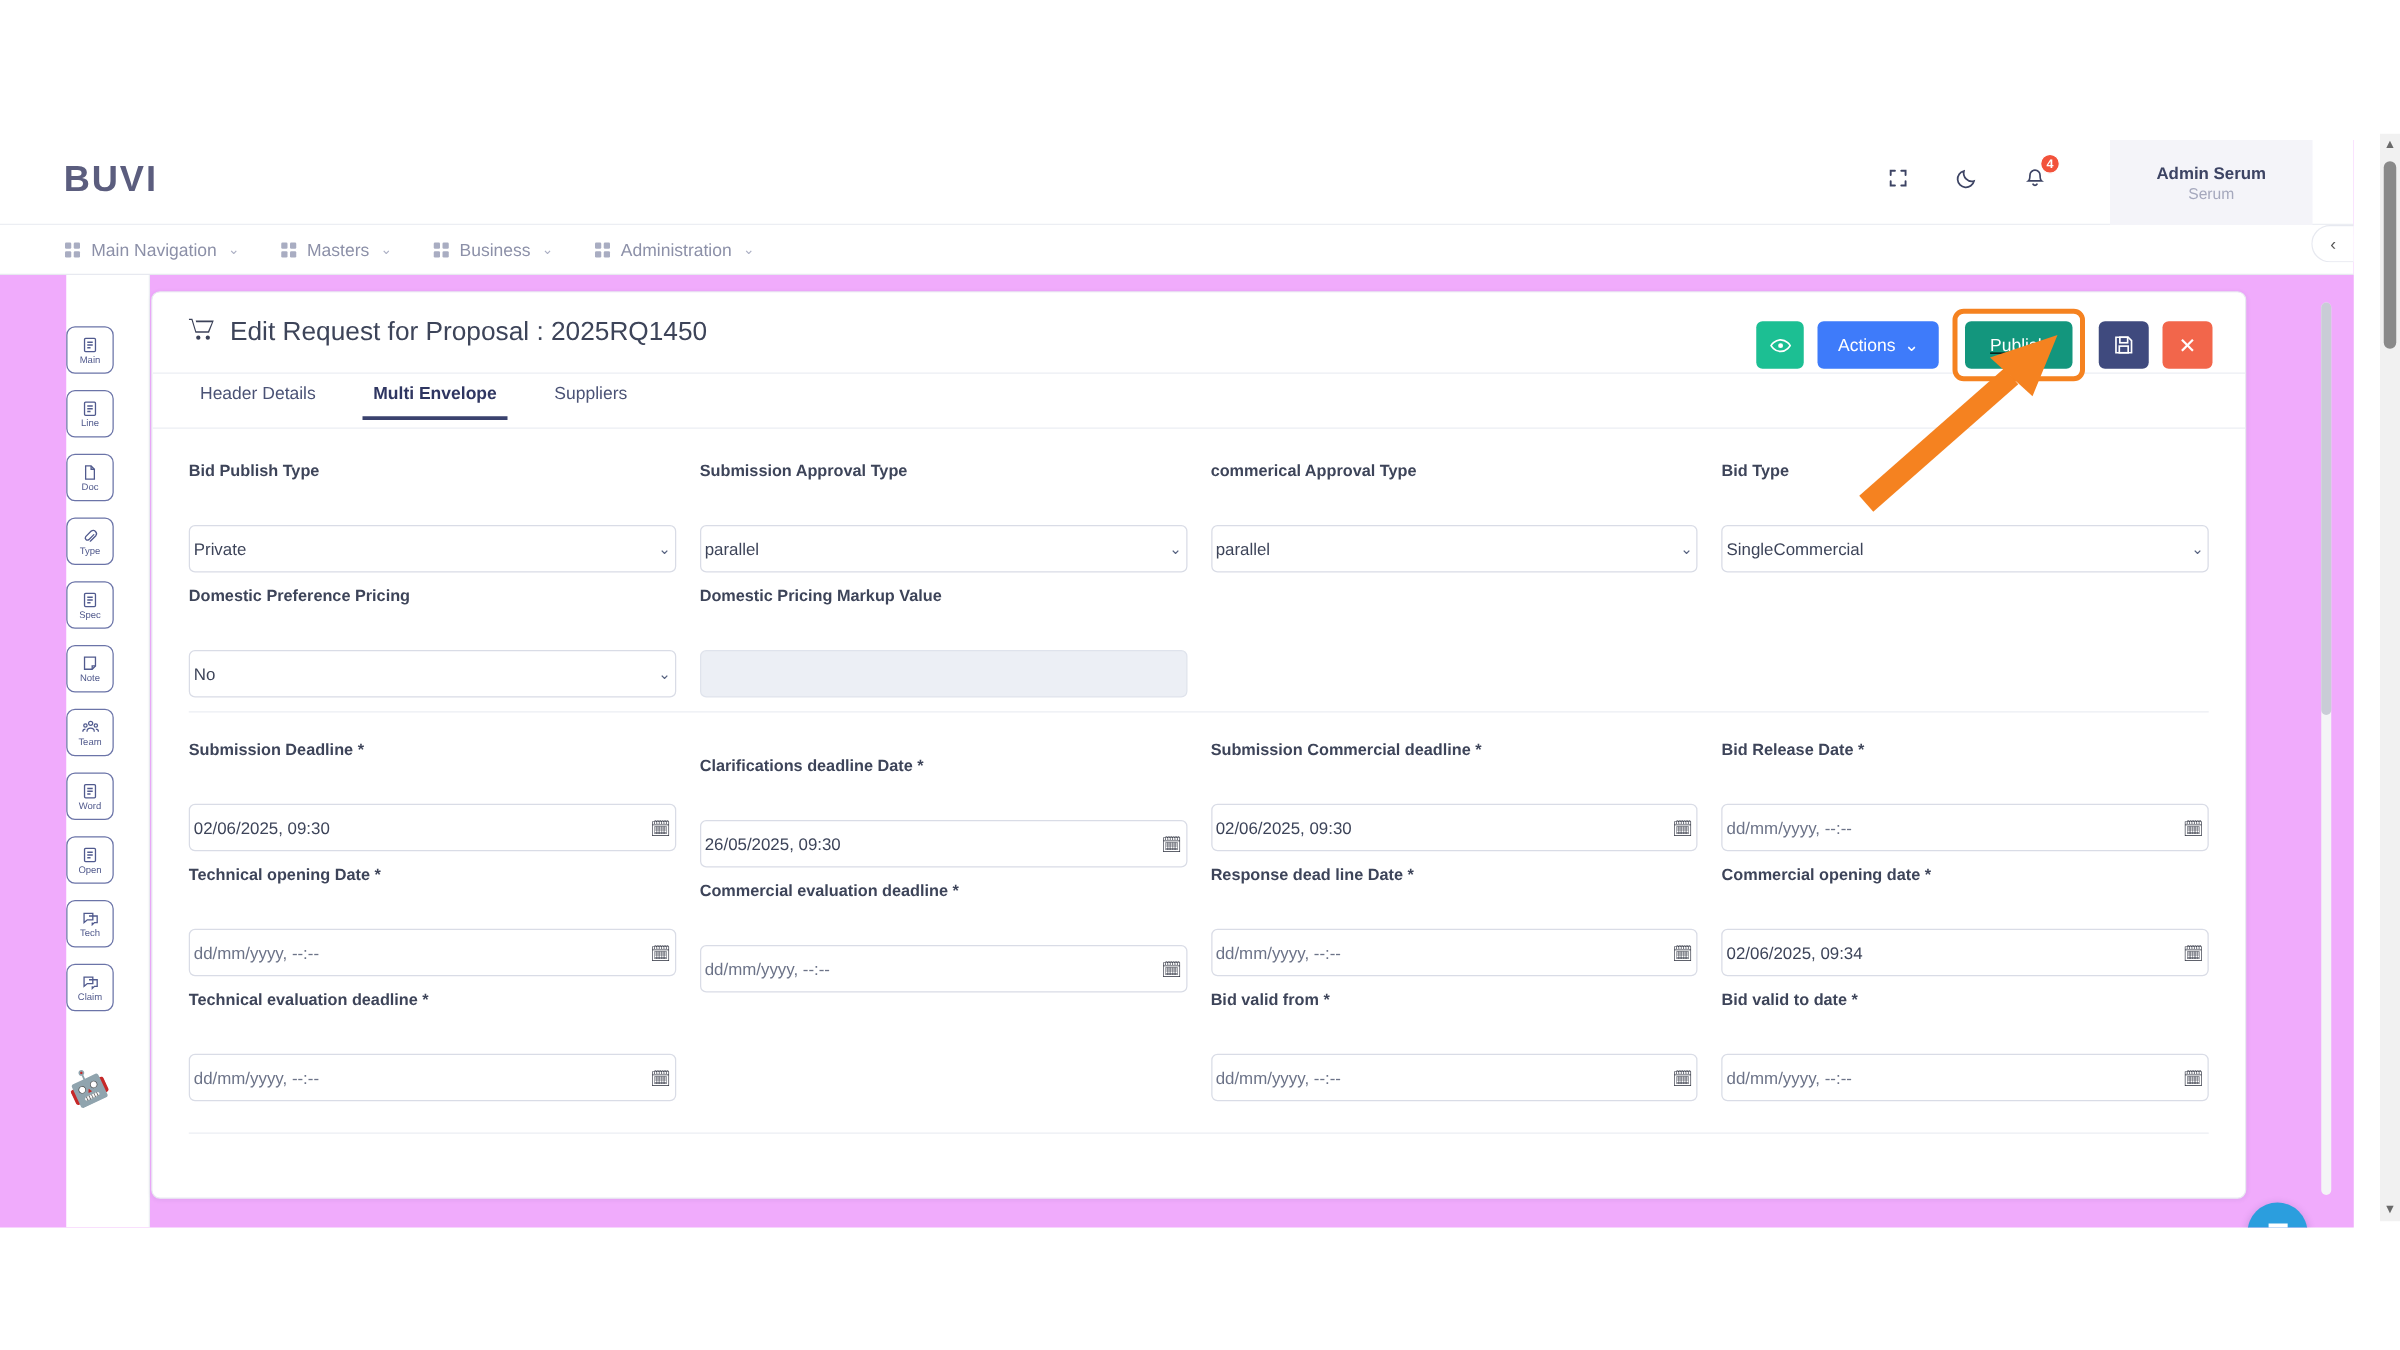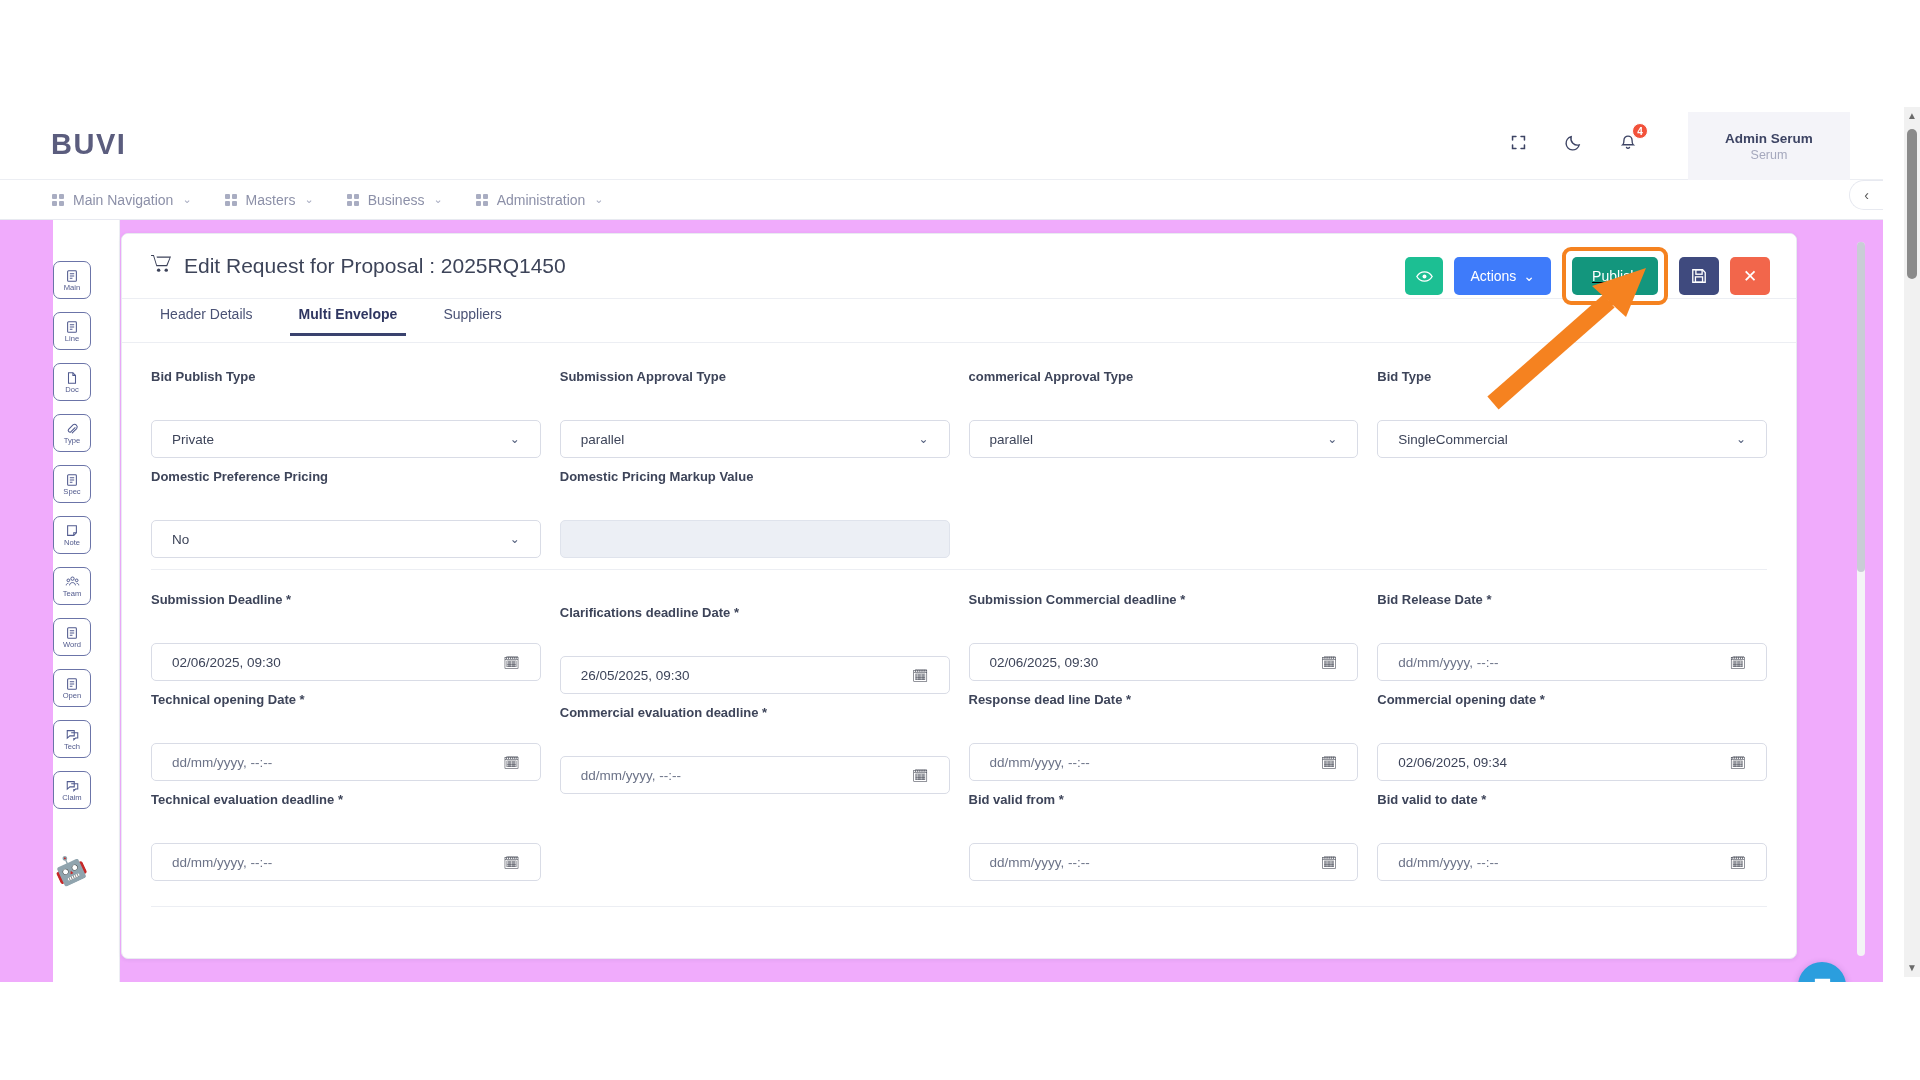--- a/index.html
+++ b/index.html
@@ -167,21 +167,21 @@
   .grid4 { display: grid; grid-template-columns: repeat(4, 1fr); column-gap: 19px; }
   .field { margin-bottom: 11px; }
   .lbl {
     display: block; font-size: 13px; color: #3d4459;
     font-weight: 600; margin-bottom: 9px;
   }
   .req { color: #3d4459; }
   .ctl {
     width: 100%; height: 38px;
     border: 1px solid #d9dce6; border-radius: 5px;
-    background: #fff; padding: 0 20px;
+    background: #fff; padding: 0 3px;
     font-family: "Liberation Sans", sans-serif;
     font-size: 13.5px; color: #3d4459;
     display: flex; align-items: center; justify-content: space-between;
     cursor: pointer;
     margin-top: 36px;
   }
   .ctl.disabled { background: #eceff5; border-color: #dfe3ec; cursor: not-allowed; }
   .ctl .sel-chev { color: #54607e; font-size: 12px; }
   .ctl .cal { color: #2b2f3d; font-size: 13px; }
   .ph { color: #6c7388; }

